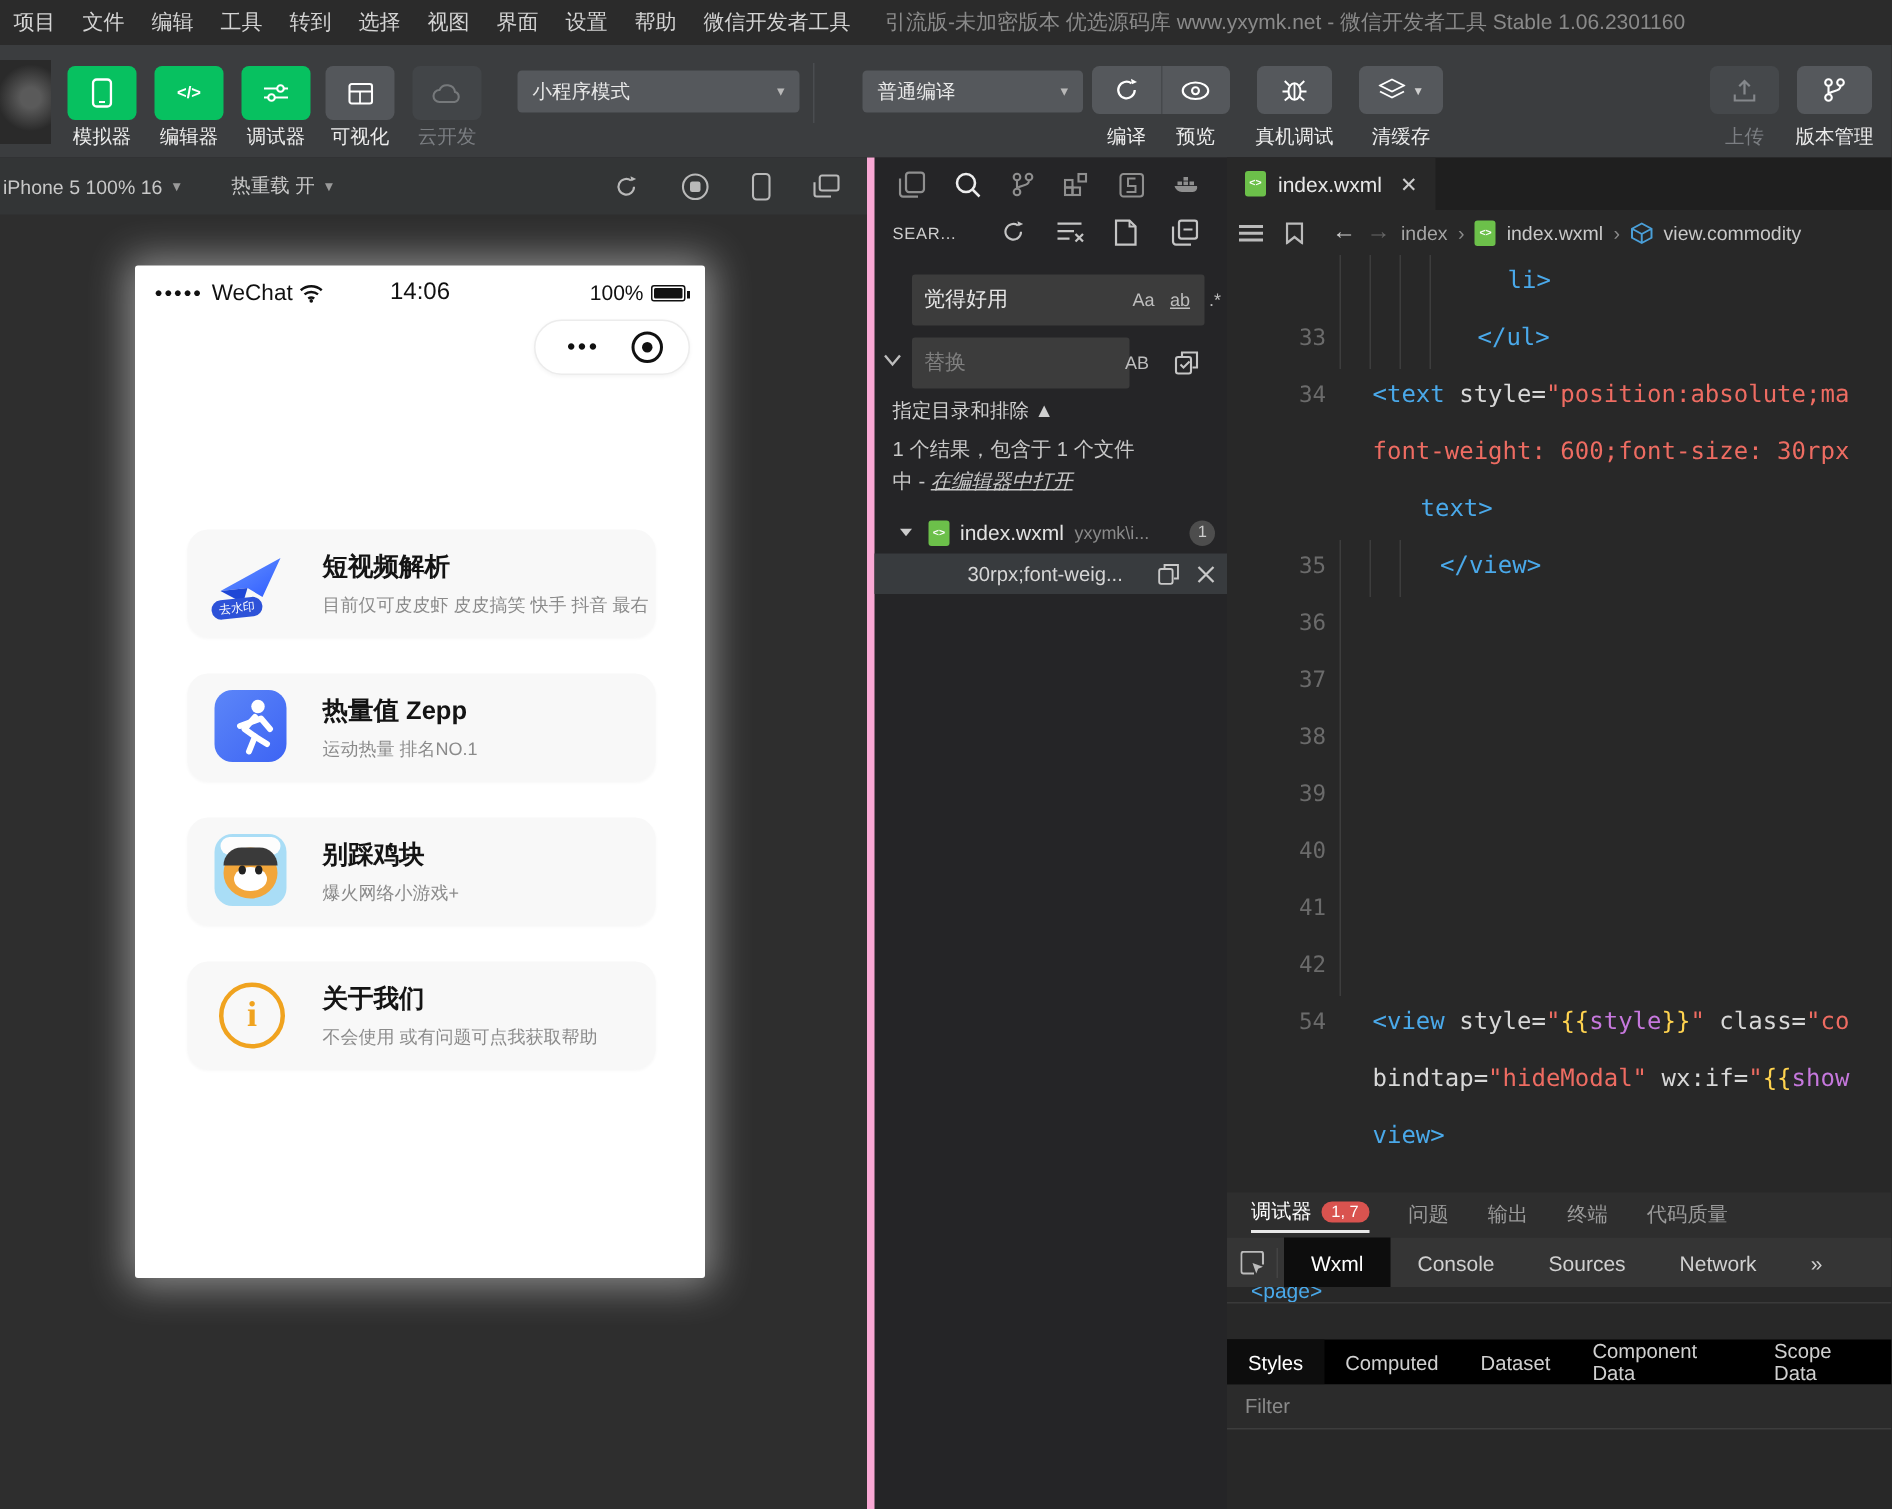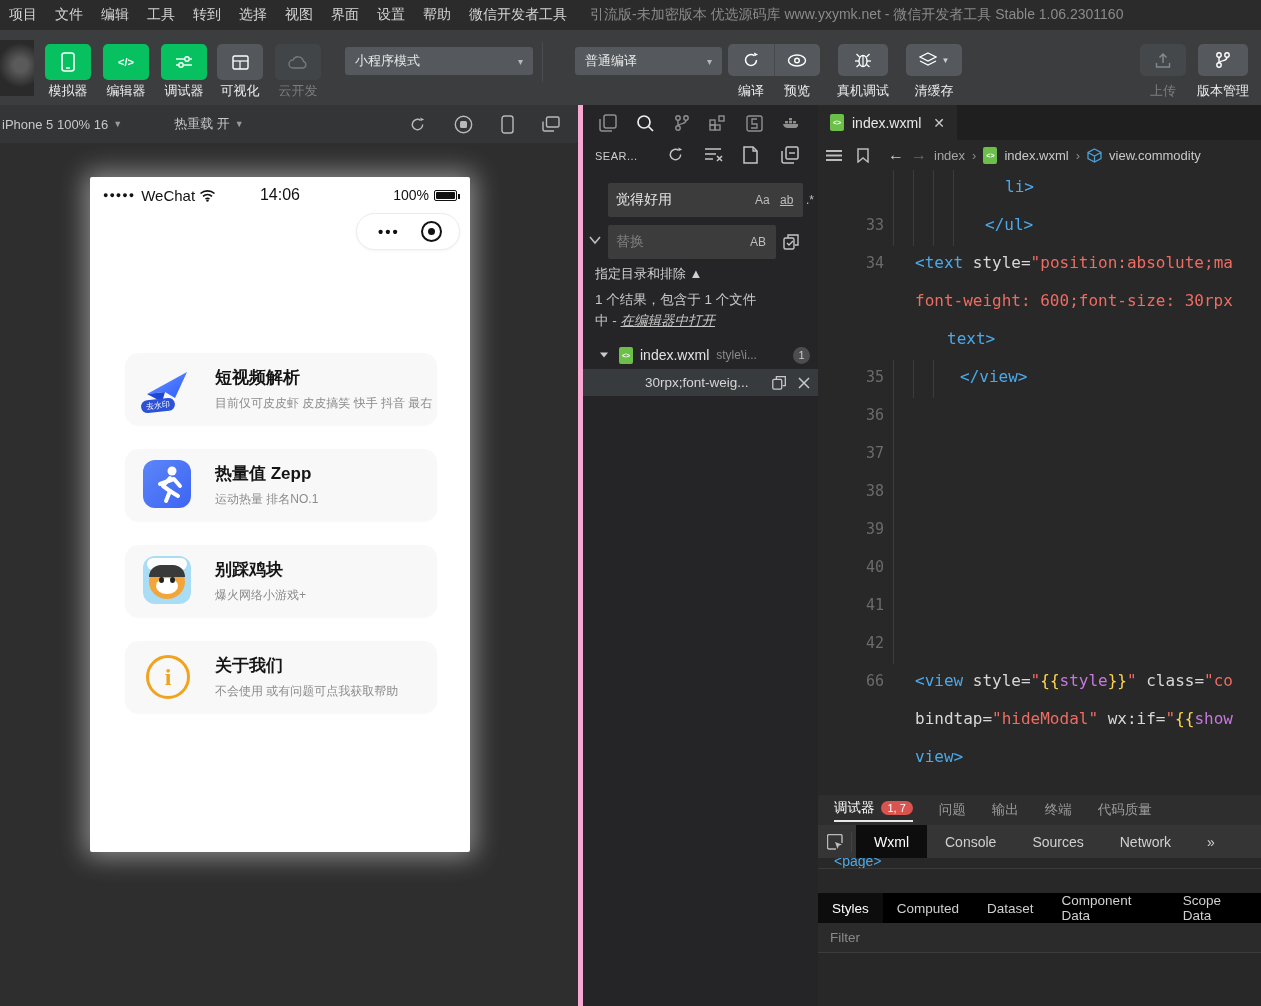--- a/index.html
+++ b/index.html
@@ -33,21 +33,21 @@
   .seg > div { flex:1; display:flex; align-items:center; justify-content:center; }
   .seg > div:first-child { border-right:1px solid #46494c; }
   .iconbtn { position:absolute; top:14px; height:32px; background:#55585c; border-radius:5px;
     display:flex; align-items:center; justify-content:center; }
   .iconbtn.dim { background:#45484b; }
   svg.ic { display:block; }
 
   
   .sim-panel { position:absolute; left:0; top:105px; width:578px; height:901px; background:#2e2e2e; }
   .sim-topbar { position:absolute; left:0; top:0; width:100%; height:38px; background:#333536;
-    display:flex; align-items:center; color:#c8c8c8; font-size:13px;gap:20px; }
+    display:flex; align-items:center; color:#c8c8c8; font-size:13px; }
   .sim-topbar .dd { margin-left:2px; display:flex; align-items:center; }
   .sim-topbar .caret { font-size:9px; color:#9a9a9a; margin-left:5px; }
   .sim-icons { position:absolute; right:18px; top:0; height:38px; display:flex; align-items:center; gap:28px; }
   .phone { position:absolute; left:90px; top:72px; width:380px; height:675px; background:#fff;
     border-radius:2px; box-shadow:0 0 26px 5px rgba(255,255,255,.45); color:#111; }
   .statusbar { position:absolute; left:0; top:0; width:100%; height:30px; padding:6px 13px 0 13px;
     display:flex; align-items:center; font-size:15px; }
   .sig-dots { letter-spacing:1px; font-size:9px; margin-right:6px; }
   .sb-time { position:absolute; left:0; right:0; text-align:center; font-size:16px; }
   .sb-right { margin-left:auto; display:flex; align-items:center; gap:5px; font-size:14px; z-index:2; }
@@ -467,21 +467,21 @@
     <span>觉得好用</span>
     <span class="opt" style="left:147px">Aa</span>
     <span class="opt" style="left:172px;text-decoration:underline;">ab</span>
     <span class="opt" style="left:198px">.*</span>
   </div>
 
   <svg class="abs" style="left:5px;top:130px;" width="14" height="10" viewBox="0 0 14 10">
       <path d="M2 2 L7 8 L12 2" fill="none" stroke="#bdbdbd" stroke-width="1.6"></path>
     </svg>
 
-  <div class="sp-input" style="top:120px; width:168px;">
+  <div class="sp-input" style="top:120px; width:145px;">
     <span class="ph">替换</span>
     <span class="opt" style="left:142px">AB</span>
   </div>
   <svg class="abs" style="left:199px;top:127px;" width="19" height="19" viewBox="0 0 19 19">
       <rect x="2" y="6" width="10" height="11" rx="1.5" fill="none" stroke="#c5c5c5" stroke-width="1.4"></rect>
       <path d="M6 6 V3 h10 v10 h-3" fill="none" stroke="#c5c5c5" stroke-width="1.4"></path>
       <path d="M5 11 l2 2 l4-4" fill="none" stroke="#c5c5c5" stroke-width="1.4"></path>
     </svg>
 
   <div class="toggle-row">指定目录和排除 ▲</div>
@@ -490,21 +490,21 @@
     <span>1 个结果，包含于 1 个文件</span><br>
     <span>中 - </span><a href="#">在编辑器中打开</a>
   </div>
 
   <div class="tree-row">
     <svg style="margin-left:16px" width="10" height="8" viewBox="0 0 10 8">
         <path d="M1 1.5 L5 6.5 L9 1.5 Z" fill="#cccccc"></path>
       </svg>
     <span class="file-ic" style="margin-left:10px">&lt;&gt;</span>
     <span class="name">index.wxml</span>
-    <span class="path">style\i...</span>
+    <span class="path">yxymk\i...</span>
     <span class="cnt-badge">1</span>
   </div>
 
   <div class="match-row">
     <span class="mtxt">30rpx;font-weig...</span>
     <svg class="mic" width="17" height="17" viewBox="0 0 19 19">
         <rect x="2" y="6" width="10" height="11" rx="1.5" fill="none" stroke="#c9c9c9" stroke-width="1.4"></rect>
         <path d="M6 6 V3 h10 v10 h-3" fill="none" stroke="#c9c9c9" stroke-width="1.4"></path>
       </svg>
     <svg style="margin:0 8px 0 10px" width="12" height="12" viewBox="0 0 12 12">
@@ -609,21 +609,21 @@
         <span class="ln">41</span>
         <span class="guide" style="left: 75px;"></span>
         <span class="code-text" style="left: 97px;"></span>
       </div>
       <div class="code-row">
         <span class="ln">42</span>
         <span class="guide" style="left: 75px;"></span>
         <span class="code-text" style="left: 97px;"></span>
       </div>
       <div class="code-row">
-        <span class="ln">66</span>
+        <span class="ln">54</span>
         <span class="code-text" style="left: 97px;"><span class="c-tag">&lt;view</span><span class="c-plain"> style=</span><span class="c-str">"</span><span class="c-brace">{{</span><span class="c-var">style</span><span class="c-brace">}}</span><span class="c-str">"</span><span class="c-plain"> class=</span><span class="c-str">"co</span></span>
       </div>
       <div class="code-row">
         <span class="ln"></span>
         <span class="code-text" style="left: 97px;"><span class="c-plain">bindtap=</span><span class="c-str">"hideModal"</span><span class="c-plain"> wx:if=</span><span class="c-str">"</span><span class="c-brace">{{</span><span class="c-var">show</span></span>
       </div>
       <div class="code-row">
         <span class="ln"></span>
         <span class="code-text" style="left: 97px;"><span class="c-tag">view&gt;</span></span>
       </div>

